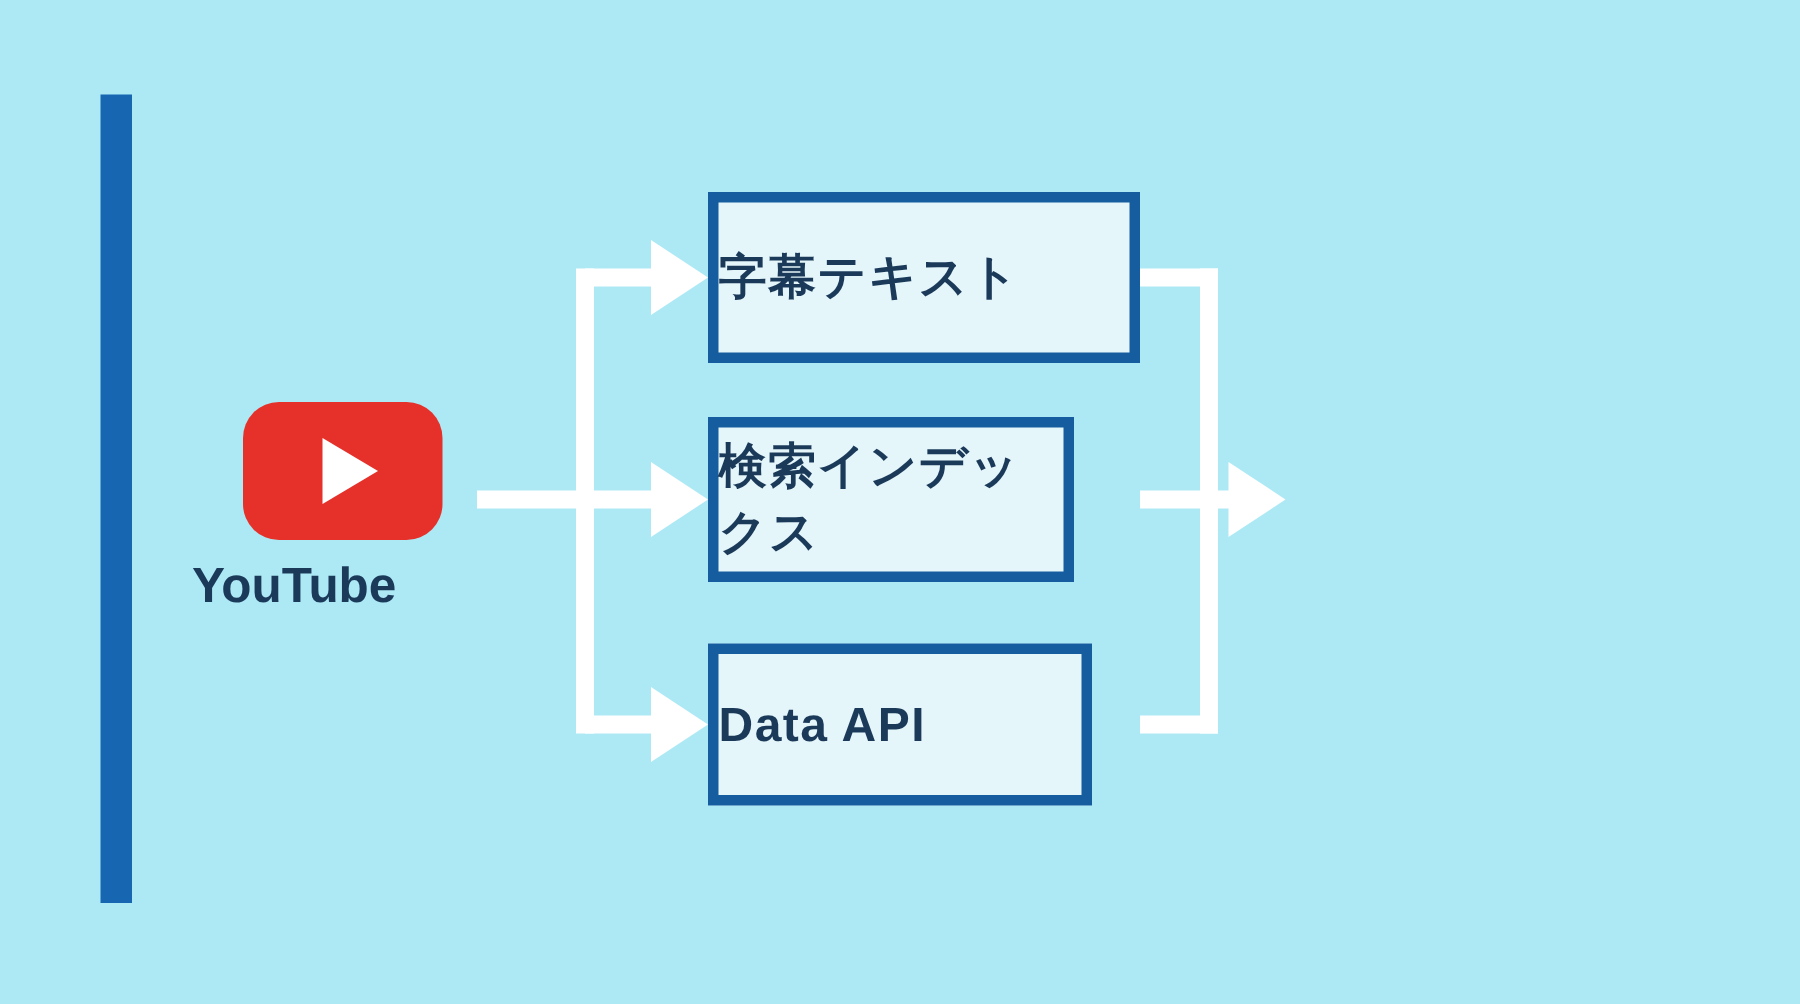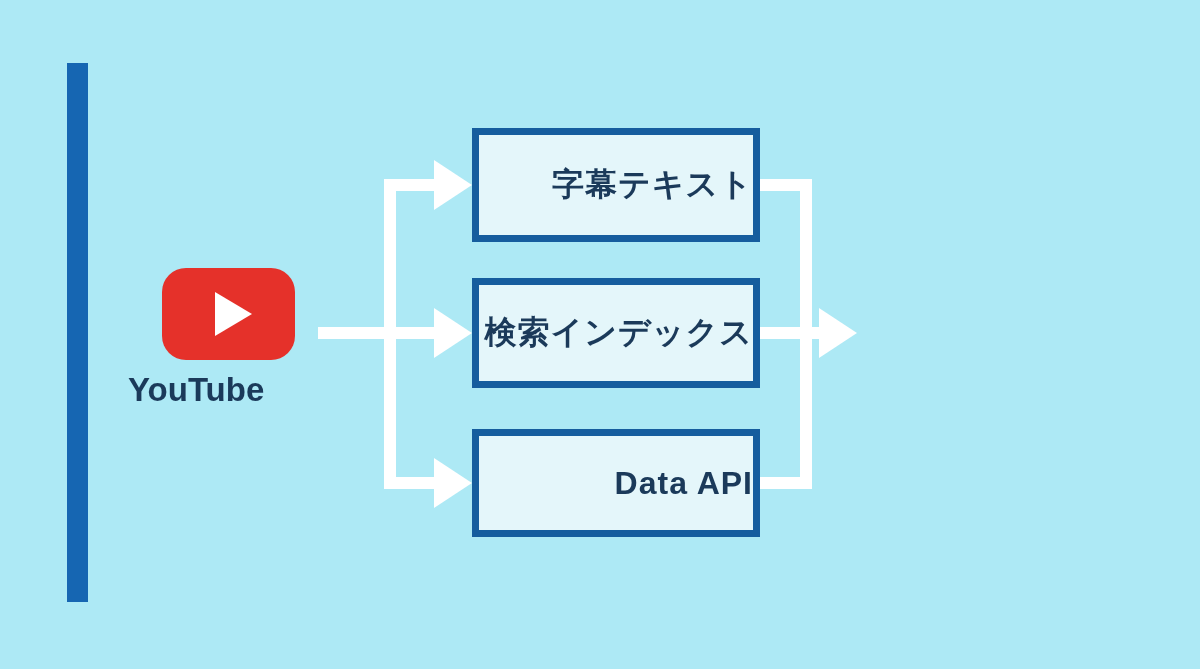--- a/index.html
+++ b/index.html
@@ -61,29 +61,29 @@
   }
 
   
   .node {
     position: absolute;
     box-sizing: border-box;
     border: 7px solid var(--box_border, #155d9e);
     background: var(--box_fill, #e4f6fa);
     display: flex;
     align-items: center;
-    justify-content: flex-end;
+    justify-content: flex-start;
     font-size: 32px;
     font-weight: bold;
     color: var(--text, #1b3a5a);
     letter-spacing: 1px;
   }
   .node-1 { left: 472px; top: 128px; width: 288px; height: 114px; }
-  .node-2 { left: 472px; top: 278px; width: 288px; height: 110px; }
-  .node-3 { left: 472px; top: 429px; width: 288px; height: 108px; }
+  .node-2 { left: 472px; top: 278px; width: 244px; height: 110px; }
+  .node-3 { left: 472px; top: 429px; width: 256px; height: 108px; }
   .node-4 { left: 857px; top: 279px; width: 281px; height: 111px; }
 
   
   .seg {
     position: absolute;
     background: var(--connector, #ffffff);
   }
   .seg-main        { left: 318px; top: 327px; width: 120px; height: 12px; }
   .seg-vleft       { left: 384px; top: 179px; width: 12px;  height: 310px; }
   .seg-top         { left: 390px; top: 179px; width: 48px;  height: 12px; }

